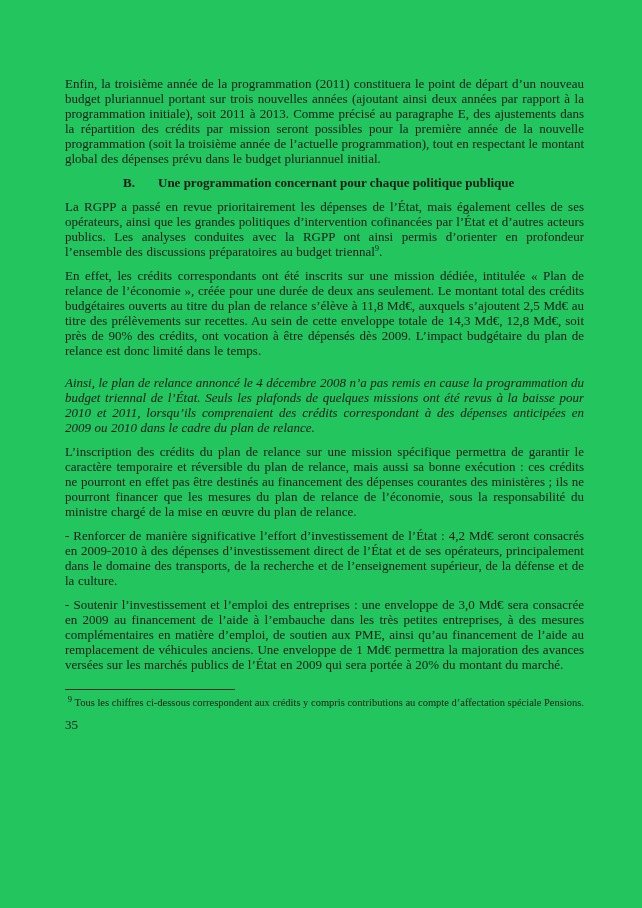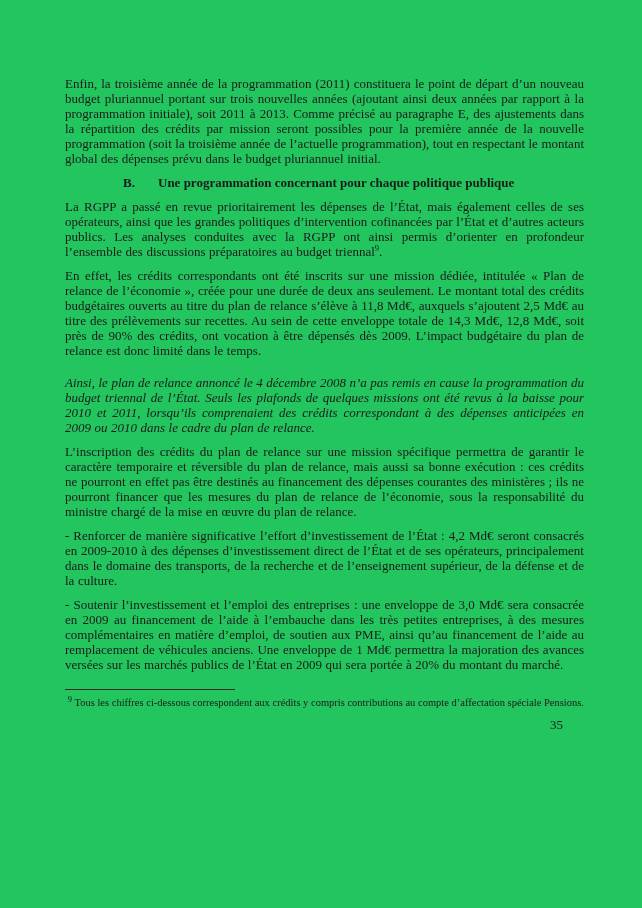--- a/index.html
+++ b/index.html
@@ -43,21 +43,21 @@
     border-top: 1px solid #2b2b2b;
     margin-bottom: 6px;
   }
   .footnote {
     font-size: 10.5px;
     line-height: 13px;
     text-align: right;
   }
   .page-number {
     margin-top: 8px;
-    text-align: right;
+    text-align: left;
     padding-right: 21px;
     font-size: 13px;
   }
 </style>
 </head>
 <body>
 
 <div class="page">
 
   <p class="para">Enfin, la troisième année de la programmation (2011) constituera le point de départ d’un nouveau budget pluriannuel portant sur trois nouvelles années (ajoutant ainsi deux années par rapport à la programmation initiale), soit 2011 à 2013. Comme précisé au paragraphe E, des ajustements dans la répartition des crédits par mission seront possibles pour la première année de la nouvelle programmation (soit la troisième année de l’actuelle programmation), tout en respectant le montant global des dépenses prévu dans le budget pluriannuel initial.</p>

